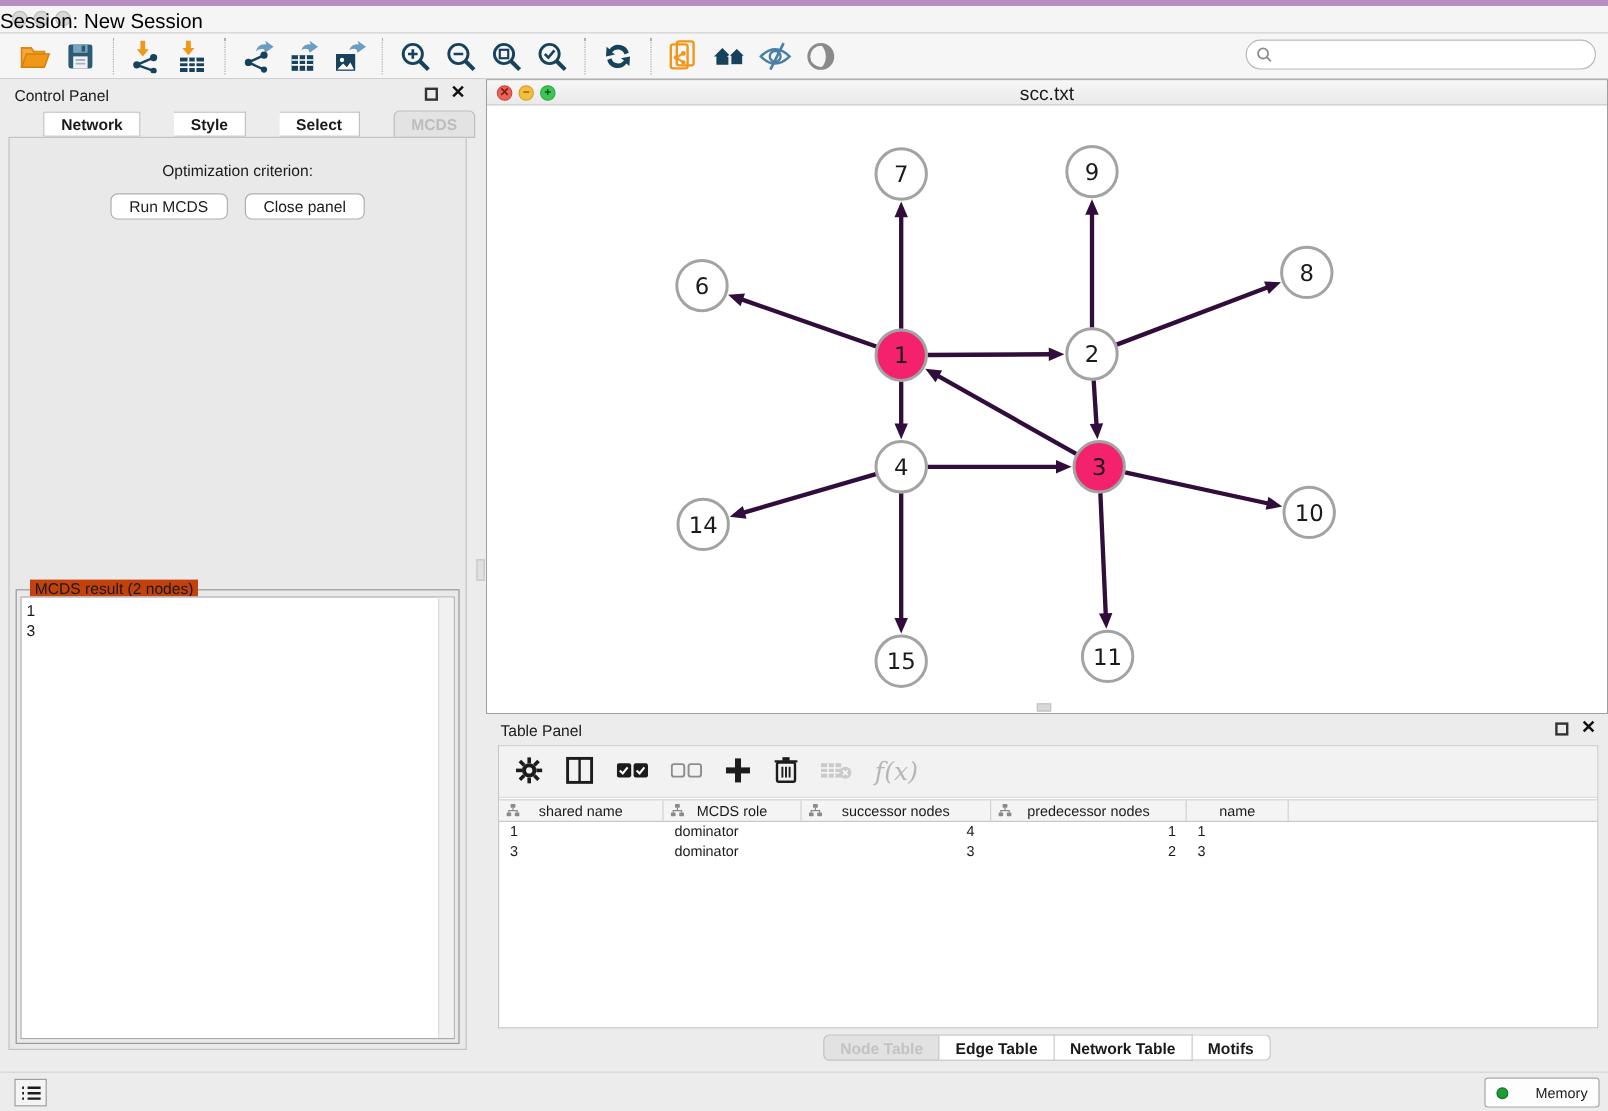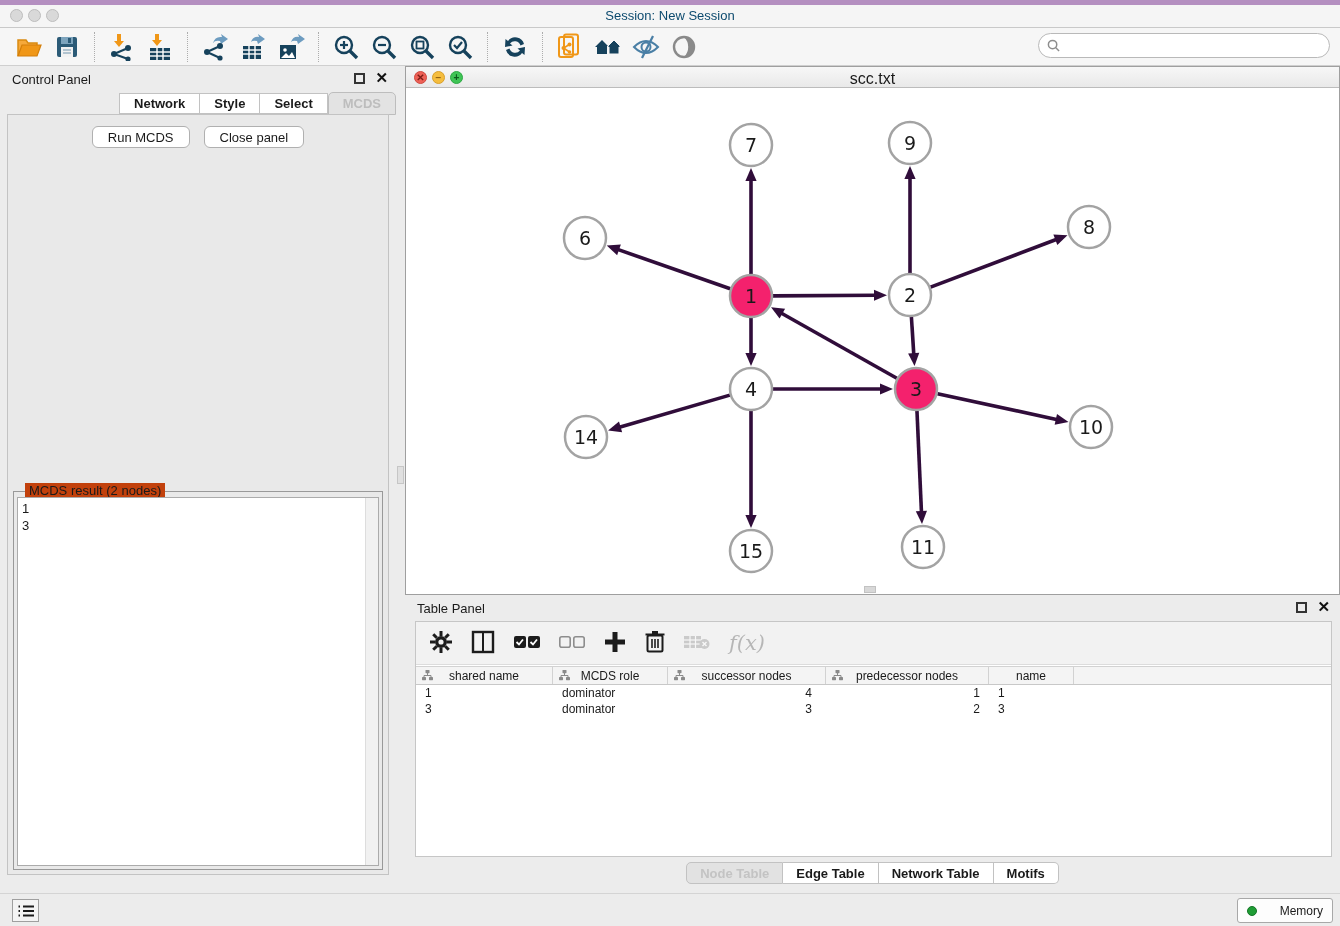--- a/index.html
+++ b/index.html
@@ -4,36 +4,36 @@
 <style>
   * { margin:0; padding:0; box-sizing:border-box; }
   html,body { width:1340px; height:926px; overflow:hidden; }
   body { position:relative; background:#ececec; font-family:"Liberation Sans",sans-serif; color:#1a1a1a; font-size:13px; }
 
   
   #titlebar { position:absolute; left:0; top:0; width:1340px; height:28px; background:#f5f5f5; border-bottom:1px solid #c9c9c9; }
   #titlebar .accent { position:absolute; left:0; top:0; width:100%; height:5px; background:#b48fc0; }
   .tl { position:absolute; top:9px; width:13px; height:13px; border-radius:50%; }
   .tl.gray { background:#d9d9d9; border:1px solid #bdbdbd; }
-  #win-title { position:absolute; top:8px; width:100%; text-align:center; color:#0c4a6e; font-size:13px; }
+  #win-title { position:absolute; top:8px; width:100%; text-align:left; color:#000000; font-size:17px; }
 
   
   #main-toolbar { position:absolute; left:0; top:28px; width:1340px; height:38px; background:#f6f6f6; border-bottom:1px solid #cfcfcf; display:flex; align-items:center; padding-left:10px; }
   .tbtn { width:34px; height:32px; display:flex; align-items:center; justify-content:center; flex:0 0 auto; margin:0 2px; }
   .tsep { width:1px; height:30px; border-left:1px dotted #adadad; margin:0 8px; flex:0 0 auto; }
   #search-wrap { position:absolute; right:10px; top:5px; width:292px; height:25px; background:#fff; border:1px solid #b9b9b9; border-radius:13px; display:flex; align-items:center; padding-left:8px; }
   #search-wrap input { border:none; outline:none; flex:1; height:20px; font-size:13px; background:transparent; margin-left:5px; }
 
   
   #control-panel { position:absolute; left:0; top:66px; width:396px; height:814px; background:#ececec; }
   .panel-head { position:relative; height:26px; }
   .panel-head .ptitle { position:absolute; left:12px; top:6px; font-size:13px; color:#1a1a1a; }
   .ph-float { position:absolute; top:7px; width:11px; height:11px; border:2px solid #333; }
   .ph-close { position:absolute; top:4px; font-size:15px; font-weight:bold; color:#111; line-height:16px; }
-  #cp-tabs { position:absolute; left:0; top:27px; width:100%; height:21px; display:flex; justify-content:flex-end; }
+  #cp-tabs { position:absolute; left:0; top:27px; width:100%; height:21px; display:flex; justify-content:space-between;padding-left:36px; }
   .cp-tab { height:21px; padding:0 14px; background:#fff; border:1px solid #c2c2c2; border-left:none; font-size:13px; font-weight:700; display:flex; align-items:center; }
   .cp-tab:first-child { border-left:1px solid #c2c2c2; }
   .cp-tab.sel { background:#e3e3e3; color:#bdbdbd; border-radius:5px 5px 0 0; border:1px solid #bdbdbd; position:relative; top:-1px; height:23px; }
   #cp-body { position:absolute; left:7px; right:7px; top:48px; bottom:5px; background:#e9e9e9; border:1px solid #c3c3c3; }
   #opt-label { text-align:center; margin-top:20px; font-size:13px; }
   #criterion-select { margin:9px 36px 0 36px; height:23px; background:#fff; border:1px solid #b3b3b3; border-radius:5px; display:flex; align-items:center; padding:0 8px; font-size:13px; }
   #criterion-select .spacer { flex:1; }
   .stepper { display:flex; flex-direction:column; gap:1px; align-items:center; }
   .stepper i { width:0; height:0; border-left:4px solid transparent; border-right:4px solid transparent; }
   .stepper .up { border-bottom:5px solid #555; }
@@ -247,20 +247,21 @@
     <span class="ph-float" style="right:31px"></span>
     <span class="ph-close" style="right:8px">✕</span>
   </div>
   <div id="cp-tabs">
     <div class="cp-tab">Network</div>
     <div class="cp-tab">Style</div>
     <div class="cp-tab">Select</div>
     <div class="cp-tab sel">MCDS</div>
   </div>
   <div id="cp-body">
+    <div id="opt-label">Optimization criterion:</div>
     <div id="cp-buttons">
       <div class="cbtn">Run MCDS</div>
       <div class="cbtn">Close panel</div>
     </div>
     <div id="result-group">
       <div id="result-legend">MCDS result (2 nodes)</div>
       <div id="result-text">
         <div id="result-lines">
             <div>1</div>
             <div>3</div>

